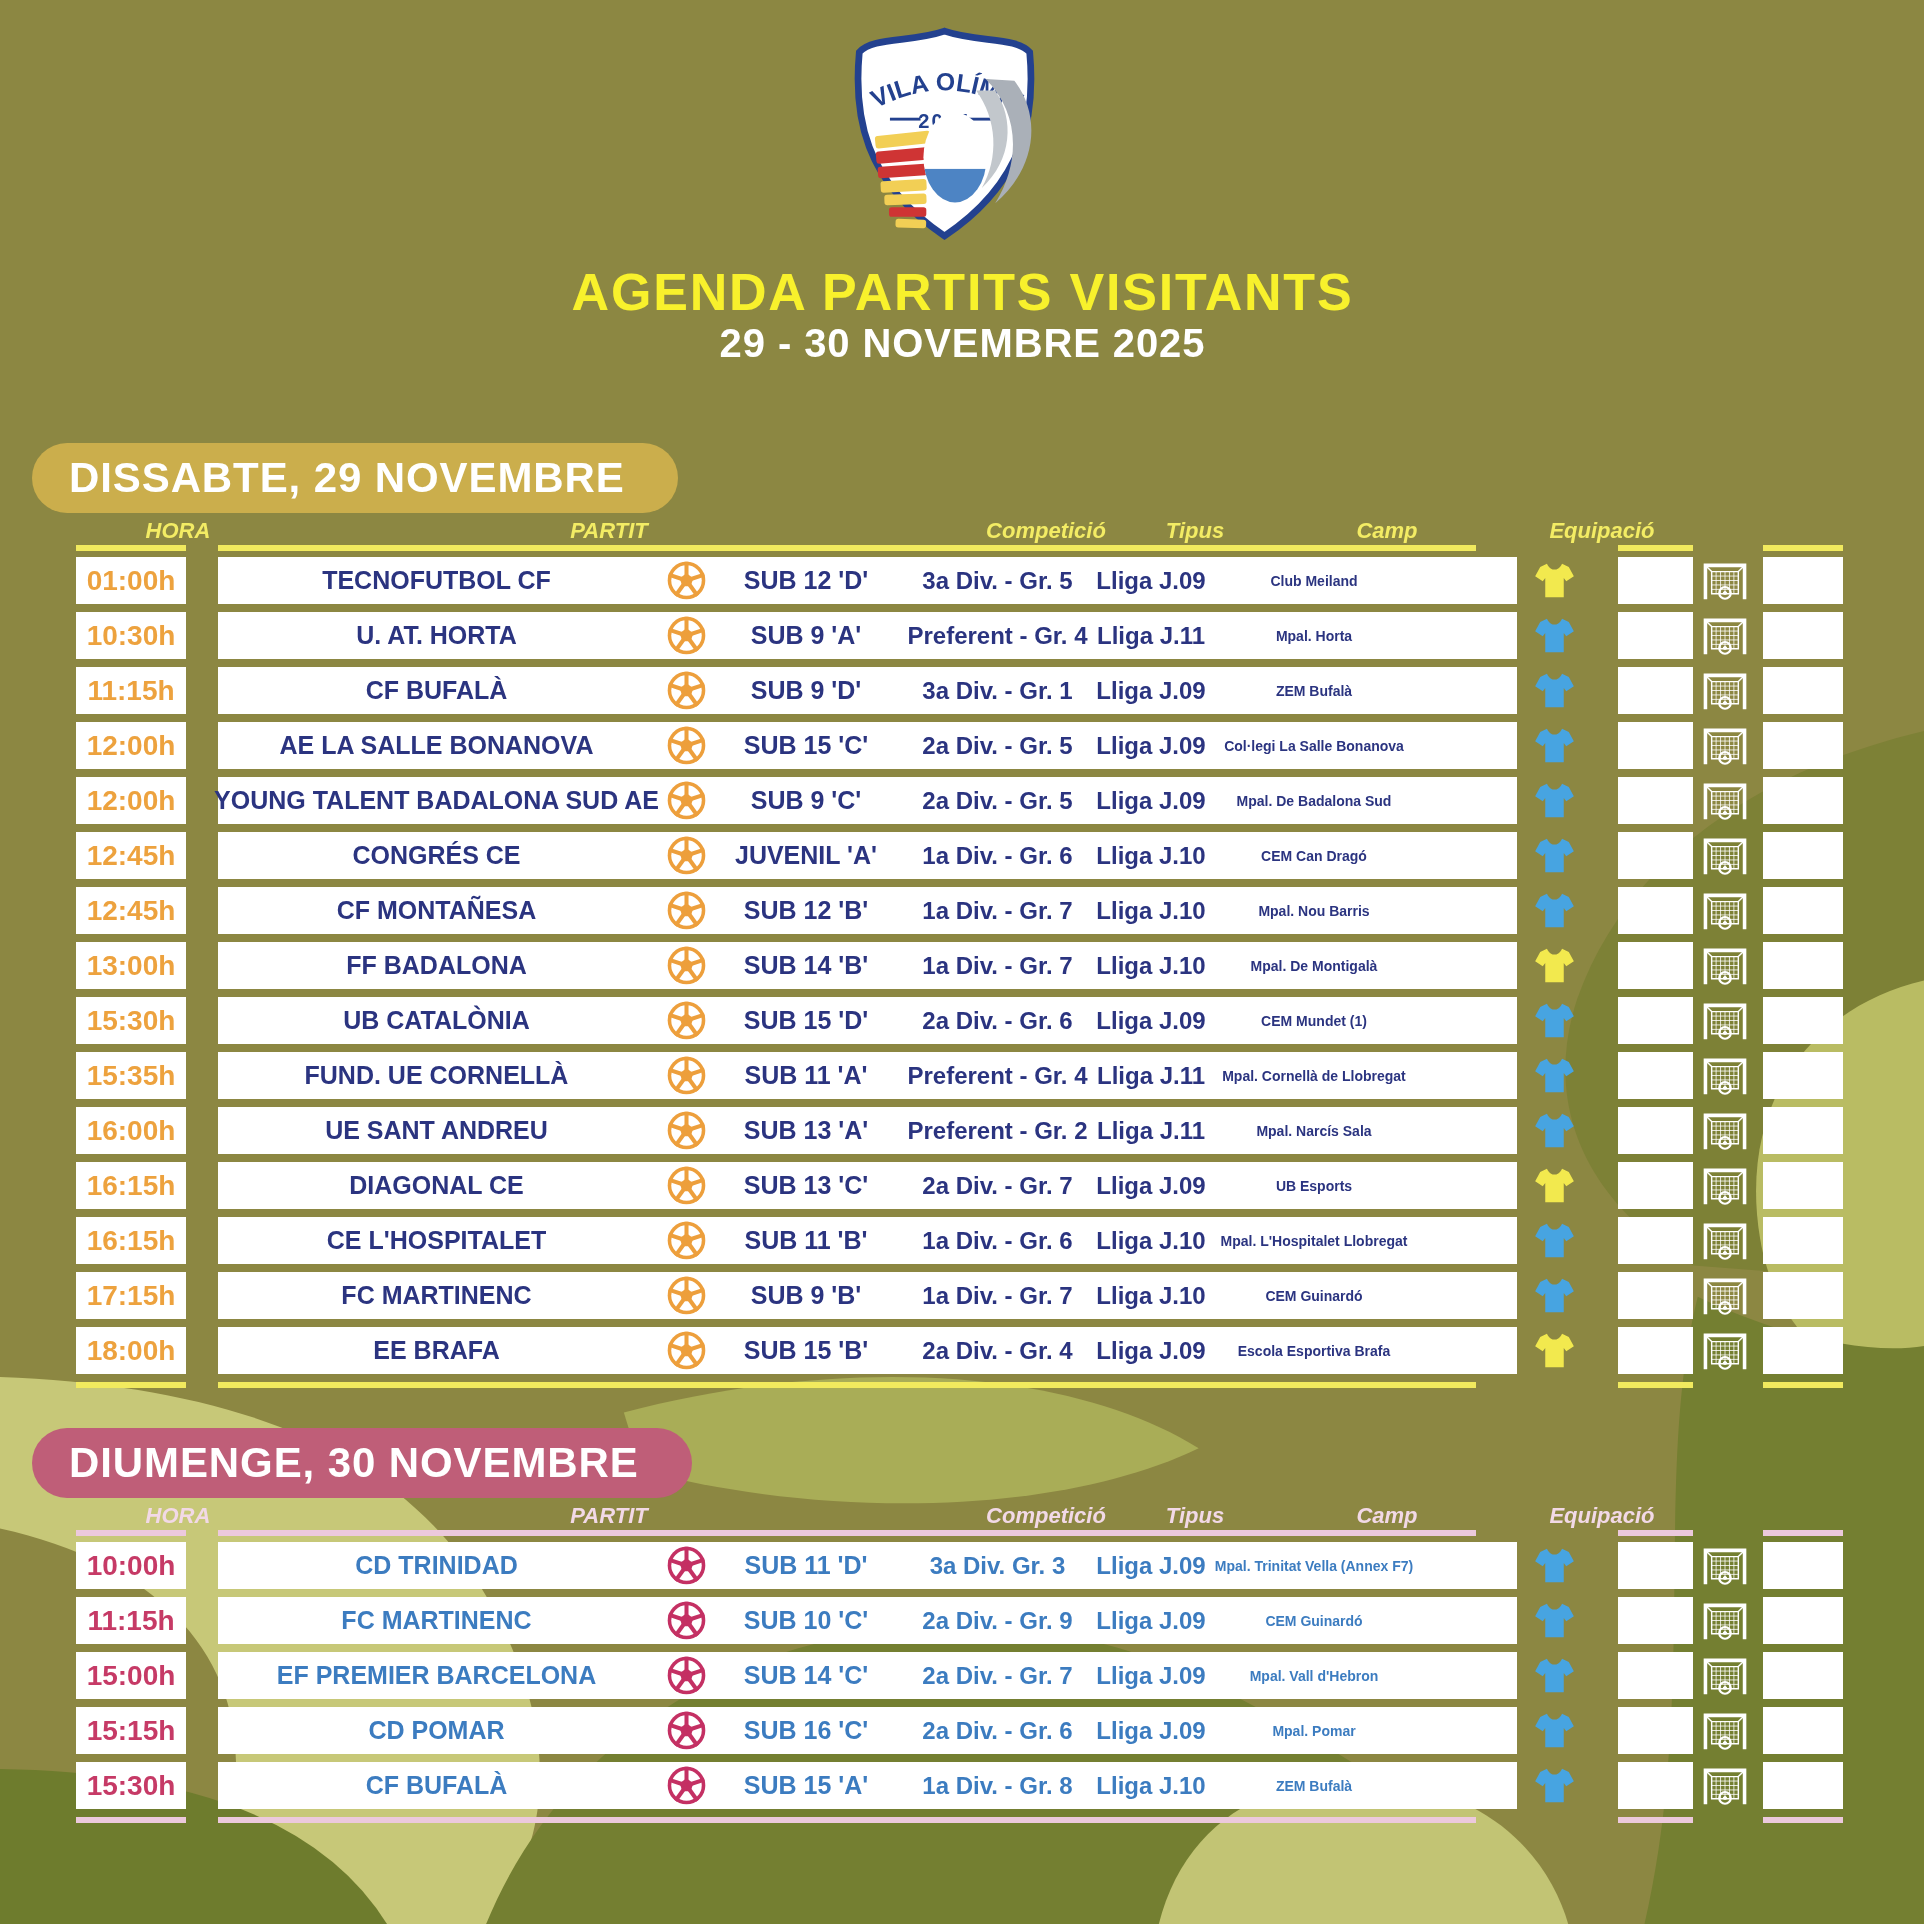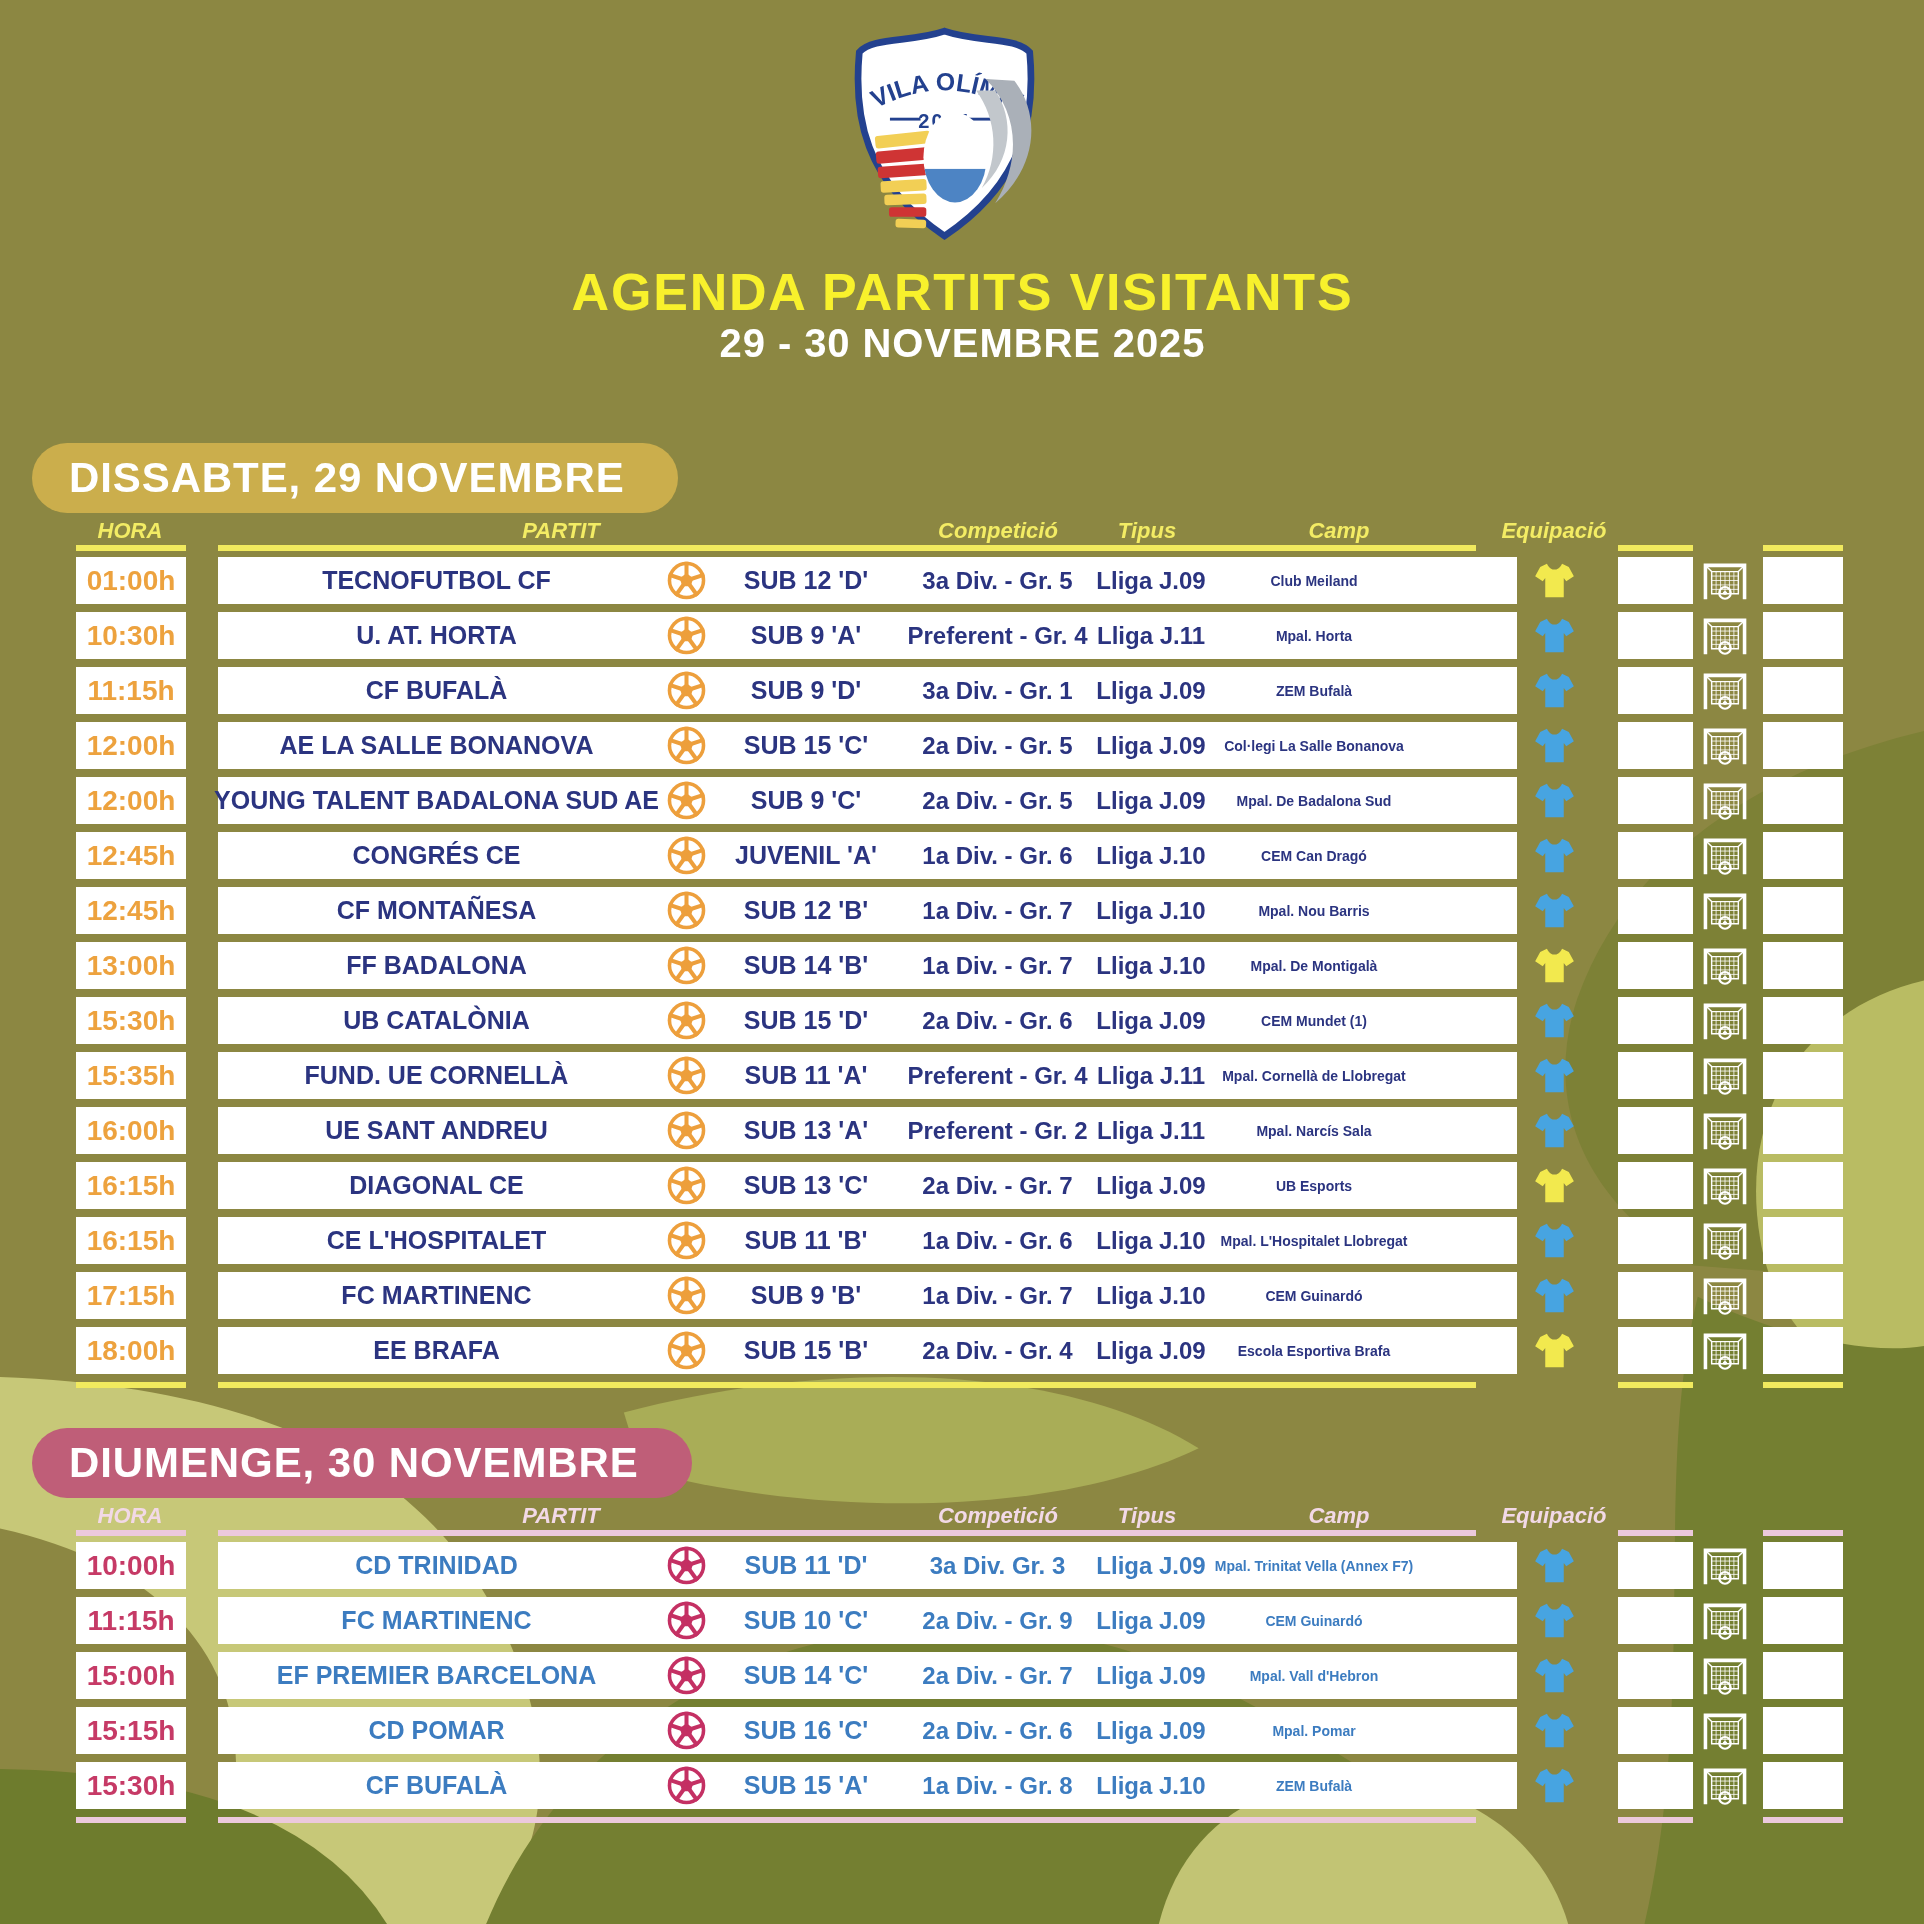--- a/index.html
+++ b/index.html
@@ -16,21 +16,21 @@
 
   
   .section{position:absolute;left:0;width:1925px;}
   .pill{position:absolute;left:32px;top:0;height:70px;border-radius:36px;
         background:var(--pill);display:flex;align-items:center;
         padding:0 53px 0 37px;}
   .pill span{font-size:42px;font-weight:800;letter-spacing:0.9px;color:#fff;white-space:nowrap;}
 
   .colheads{position:absolute;left:0;top:75px;width:1925px;height:27px;}
   .colheads span{position:absolute;transform:translateX(-50%);white-space:nowrap;
-        font-size:22px;font-weight:700;font-style:italic;color:var(--hdr);}
+        font-size:22px;font-weight:700;font-style:italic;color:var(--hdr);margin-left:48px;}
   .ch-hora{left:130px;} .ch-partit{left:561px;} .ch-comp{left:998px;}
   .ch-tipus{left:1147px;} .ch-camp{left:1339px;} .ch-equip{left:1554px;}
 
   .bar-row{position:absolute;left:0;width:1925px;height:6.2px;}
   .bar-row.top{top:102px;}
   .bar-row .seg{position:absolute;top:0;height:6.2px;background:var(--bar);}
   .seg-hora{left:76px;width:110px;}
   .seg-main{left:218px;width:1258px;}
   .seg-b1{left:1618px;width:75px;}
   .seg-b2{left:1763px;width:80px;}

